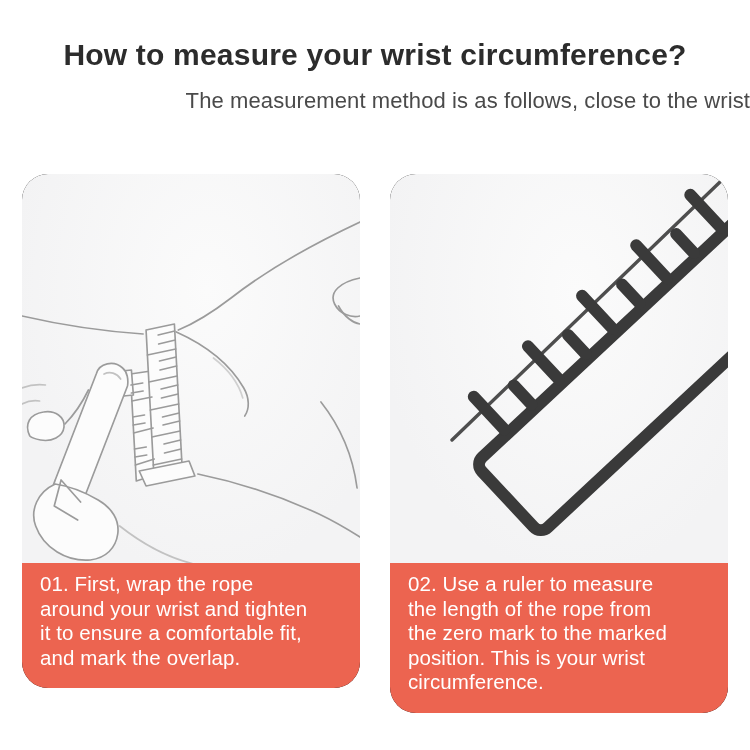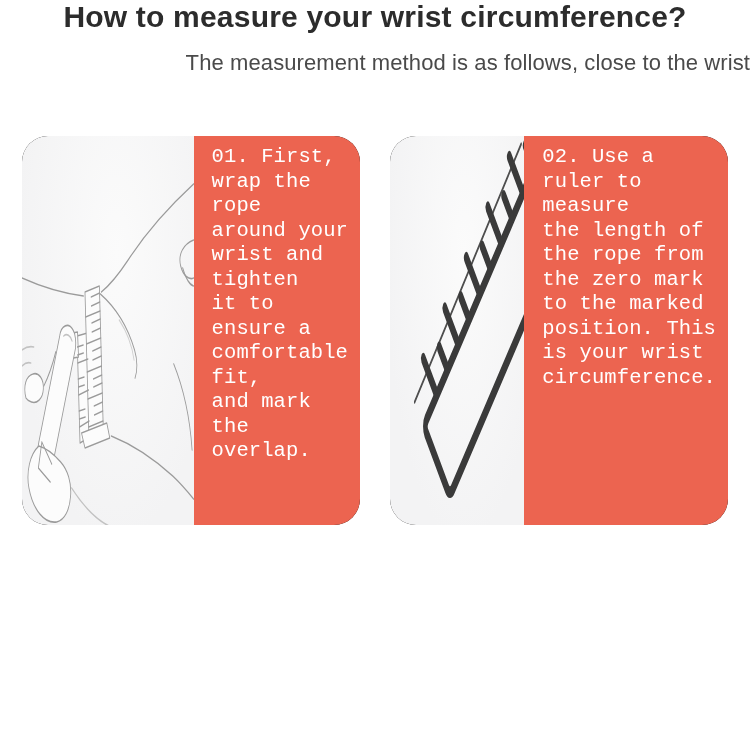--- a/index.html
+++ b/index.html
@@ -3,34 +3,34 @@
 <meta charset="utf-8">
 <style>
   html,body{margin:0;padding:0;}
   body{
     width:750px;height:750px;background:#ffffff;
     font-family:"Liberation Sans", sans-serif;
     -webkit-font-smoothing:antialiased;
   }
   .page{width:750px;height:750px;overflow:hidden;position:relative;background:#ffffff;}
   .title{
-    margin:0;text-align:center;
+    margin:0;padding-top:38px;text-align:center;
     font-size:30px;font-weight:700;color:#2c2c2c;letter-spacing:.2px;
   }
   .subtitle{
     margin:16px 0 0;text-align:center;
     font-size:22px;color:#4a4a4a;letter-spacing:.1px;
   }
   .panels{
     display:flex;gap:30px;padding:0 22px;margin-top:60px;
     align-items:flex-start;
   }
   .card{
     flex:1;border-radius:26px;overflow:hidden;
-    display:flex;flex-direction:row;background:#000000;font-family:Liberation Mono, monospace;
+    display:flex;flex-direction:column;background:#000000;
   }
   .illus{
     height:389px;
     background:radial-gradient(ellipse at 55% 30%, #fbfbfb 0%, #f3f3f4 75%);
   }
   .illus svg{display:block;width:100%;height:100%;}
   .caption{
     flex:1;background:#EC6450;color:#ffffff;
     font-size:20.5px;line-height:24.5px;letter-spacing:.1px;
     padding:9px 12px 18px 18px;white-space:pre-line;

